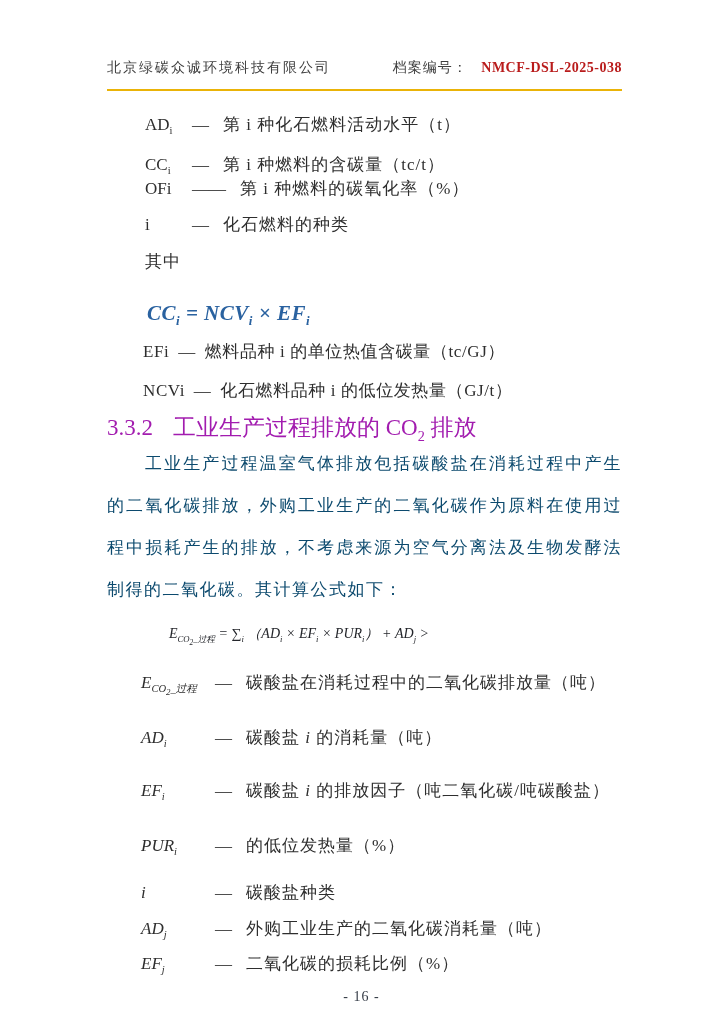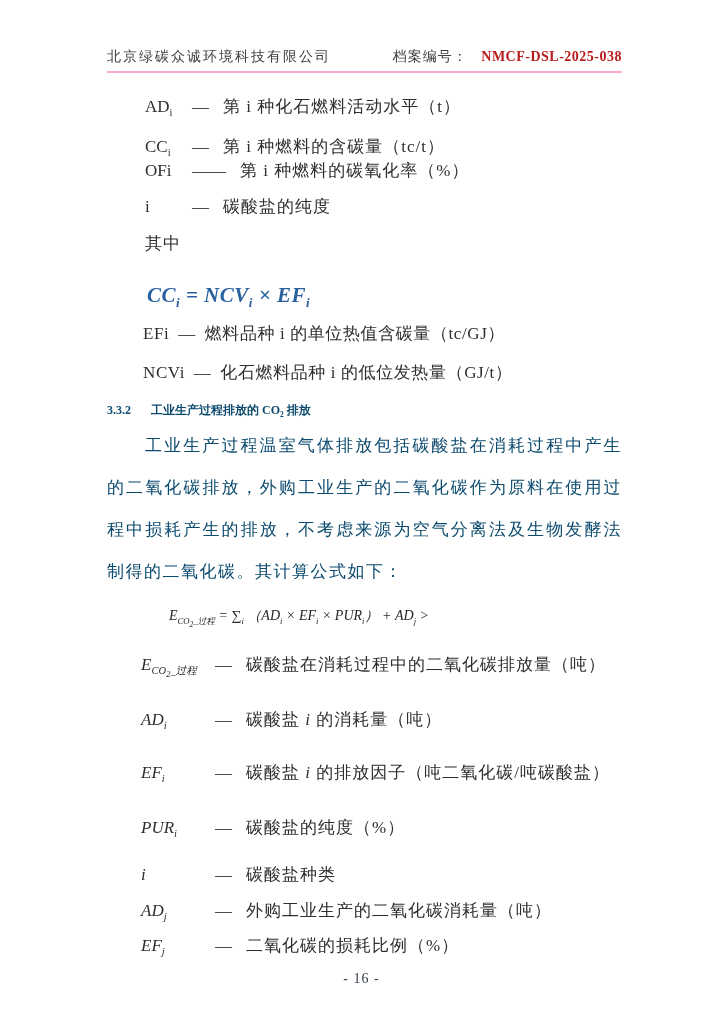--- a/index.html
+++ b/index.html
@@ -10,29 +10,29 @@
     background: #ffffff;
     font-family: "Liberation Serif", "DejaVu Serif", serif;
     color: #2e2e2e;
     overflow: hidden;
     box-sizing: border-box;
     padding-top: 48px;
   }
 
   
   .header {
-    margin: 0 101px 0 107px;
+    margin: 11px 101px 0 107px;
     display: flex;
     justify-content: space-between;
     align-items: flex-end;
     font-size: 14px;
     line-height: 18px;
     color: #3d3d3d;
-    border-bottom: 2px solid #f9a8d4;
-    padding-bottom: 5px;
+    border-bottom: 2px solid #eab308;
+    padding-bottom: 12px;
   }
   .company { letter-spacing: 2px; }
   .hdr-right { white-space: nowrap; }
   .archive-label { letter-spacing: 1px; }
   .archive-number { font-weight: 600; margin-left: 10px; color: #b91c1c; letter-spacing: .5px; }
 
   
   .content { margin: 0 101px 0 107px; font-size: 17px; }
 
   .defrow { display: flex; line-height: 24px; }
@@ -54,21 +54,21 @@
     font-size: 21px;
     line-height: 30px;
     font-style: italic;
     font-weight: bold;
     color: #2a62a0;
     letter-spacing: .5px;
   }
   .inline-def { padding-left: 36px; line-height: 24px; letter-spacing: .6px; }
   .inline-def .dash { margin: 0 4px; }
 
-  .heading { font-weight: bold; font-size: 12px; line-height: 26px; color: #0c4a6e; }
+  .heading { font-weight: normal; font-size: 23px; line-height: 26px; color: #a21caf; }
   .heading .sec-num { margin-right: 20px; }
 
   .para {
     text-align: justify;
     text-indent: 38px;
     line-height: 42px;
     letter-spacing: 1.5px;
     color: #0c4a6e;
   }
 
@@ -117,21 +117,21 @@
       <span class="desc">第 i 种燃料的含碳量（tc/t）</span>
     </div>
     <div class="defrow d1" style="">
       <span class="term">OFi</span>
       <span class="dash">——</span>
       <span class="desc">第 i 种燃料的碳氧化率（%）</span>
     </div>
     <div class="defrow d1" style="margin-top:12px">
       <span class="term">i</span>
       <span class="dash">—</span>
-      <span class="desc">碳酸盐的纯度</span>
+      <span class="desc">化石燃料的种类</span>
     </div>
 
     <div class="qizhong" style="margin-top:13px">其中</div>
 
     <div class="formula-cc" style="margin-top:24px">CC<sub>i</sub> = NCV<sub>i</sub> × EF<sub>i</sub></div>
 
     <div class="inline-def" style="margin-top:12px">
       <span class="term">EFi</span>
       <span class="dash">—</span>
       <span class="desc">燃料品种 i 的单位热值含碳量（tc/GJ）</span>
@@ -161,21 +161,21 @@
       <span class="desc">碳酸盐 <i>i</i> 的消耗量（吨）</span>
     </div>
     <div class="defrow d2" style="margin-top:25px">
       <span class="term">EF<sub>i</sub></span>
       <span class="dash">—</span>
       <span class="desc">碳酸盐 <i>i</i> 的排放因子（吨二氧化碳/吨碳酸盐）</span>
     </div>
     <div class="defrow d2" style="margin-top:27px">
       <span class="term">PUR<sub>i</sub></span>
       <span class="dash">—</span>
-      <span class="desc">碳酸盐的纯度（%）</span>
+      <span class="desc">的低位发热量（%）</span>
     </div>
     <div class="defrow d2" style="margin-top:19px">
       <span class="term">i</span>
       <span class="dash">—</span>
       <span class="desc">碳酸盐种类</span>
     </div>
     <div class="defrow d2" style="margin-top:8px">
       <span class="term">AD<sub>j</sub></span>
       <span class="dash">—</span>
       <span class="desc">外购工业生产的二氧化碳消耗量（吨）</span>

